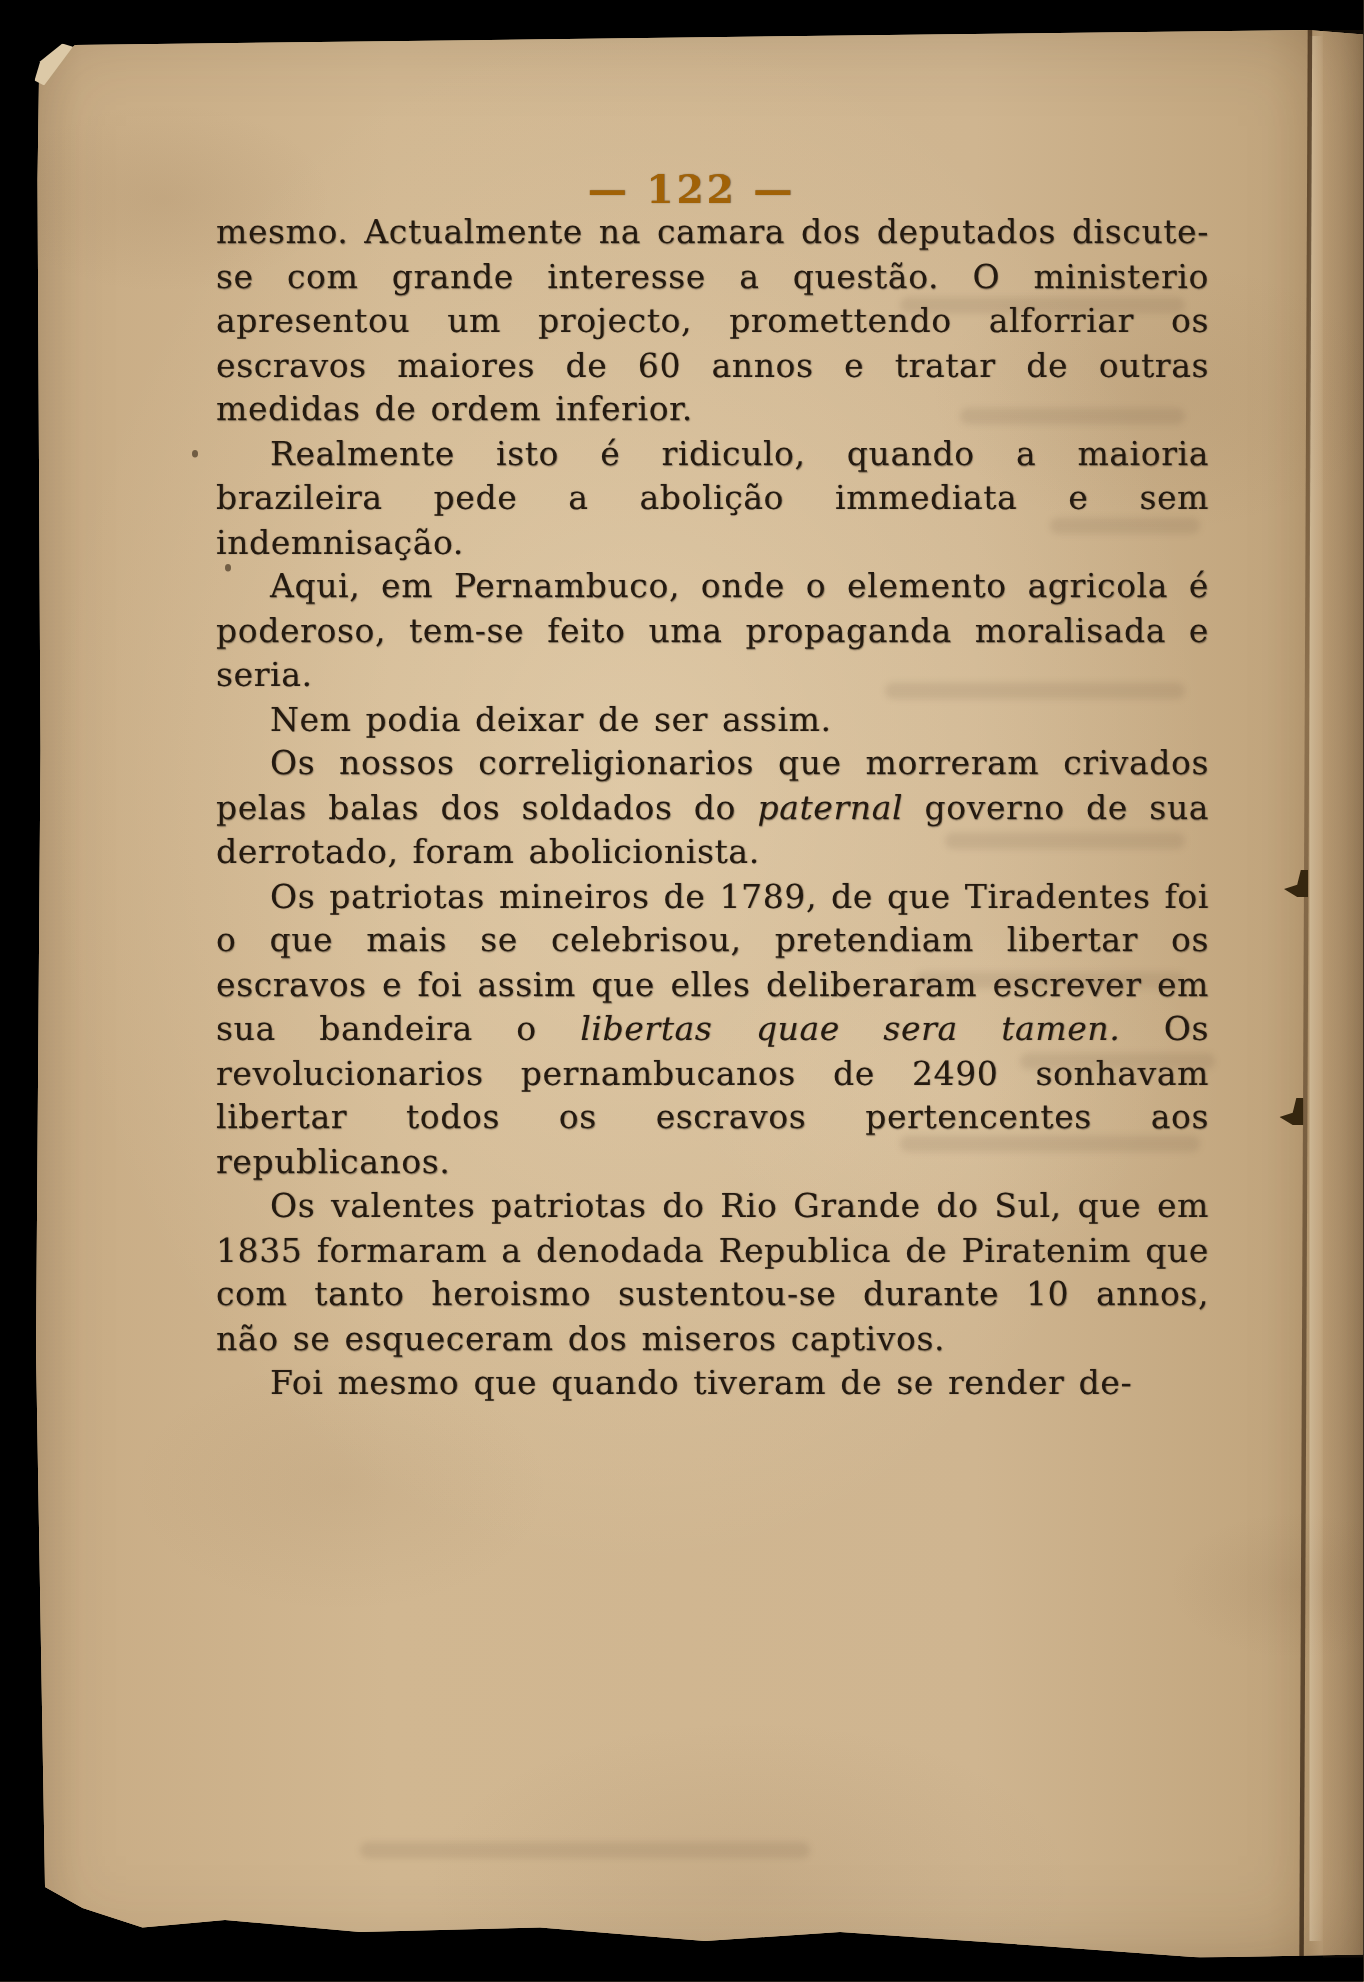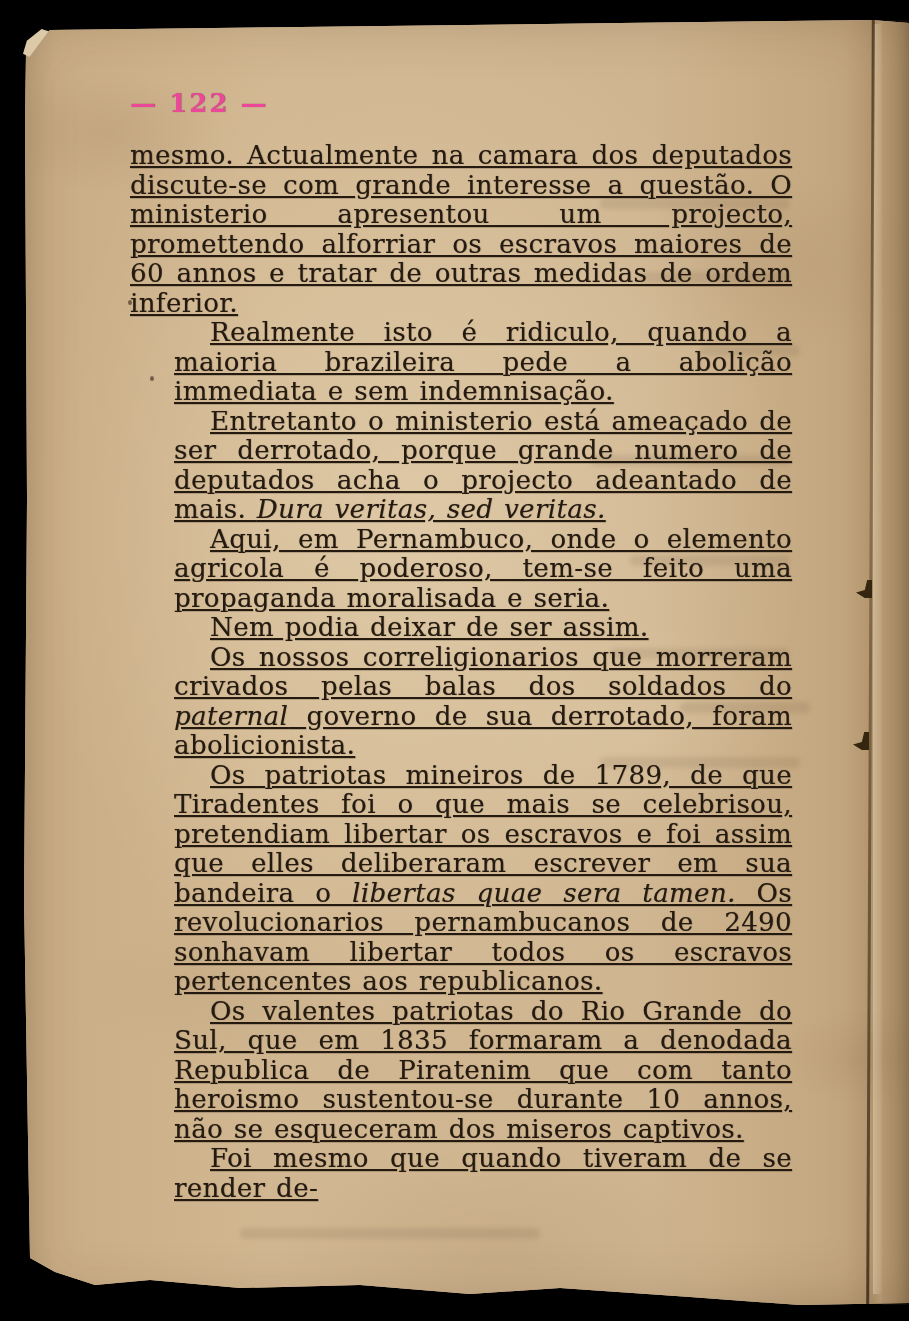--- a/index.html
+++ b/index.html
@@ -64,36 +64,36 @@
     clip-path: polygon(100% 0, 100% 100%, 55% 100%, 0 70%, 55% 55%, 70% 0); }
   .edge-mark-1 { left: 856px; top: 580px; }
   .edge-mark-2 { left: 853px; top: 732px; }
   
   .ghost { position: absolute; height: 11px; border-radius: 6px;
     background: rgba(100,78,52,0.13); filter: blur(2px); }
   .speck { position: absolute; width: 4px; height: 5px; border-radius: 50%;
     background: rgba(50,35,18,0.6); }
   
   .page-number {
-    position: absolute; top: 88px; left: 130px; width: 662px;
+    position: absolute; top: 112px; left: 130px; width: 662px;
+    text-align: center;
     font-size: 26px; font-weight: bold; letter-spacing: 2px;
-    color: #ec4899;
+    color: #a16207;
     text-shadow: 0.4px 0.4px 0.8px rgba(36,26,16,0.55);
   }
   .text-block {
-    position: absolute; top: 141px; left: 130px; width: 662px;
-    font-size: 26px; line-height: 29.5px;
+    position: absolute; top: 141px; left: 144px; width: 662px;
+    font-size: 22px; line-height: 29.5px;
     text-align: justify;
     letter-spacing: 0.4px; word-spacing: 2px;
     color: #241a10;
     text-shadow: 0.4px 0.4px 0.8px rgba(36,26,16,0.5);
-    text-decoration: underline;
   }
   .text-block p { margin: 0; }
-  .text-block p.indent { text-indent: 36px; margin-left: 44px; }
+  .text-block p.indent { text-indent: 36px; }
   .text-block .it { font-style: italic; }
 </style>
 </head>
 <body>
 
 <div class="scan">
   <div class="paper"></div>
   <div class="corner-fold"></div>
 
   <div class="ghost" style="left:600px; top:198px; width:190px;"></div>
@@ -111,21 +111,20 @@
   <div class="edge-strip"></div>
   <div class="crease-highlight"></div>
   <div class="crease"></div>
   <div class="edge-mark edge-mark-1"></div>
   <div class="edge-mark edge-mark-2"></div>
 
   <div class="page-number">— 122 —</div>
   <div class="text-block">
       <p><span>mesmo. Actualmente na camara dos deputados discute-se com grande interesse a questão. O ministerio apresentou um projecto, promettendo alforriar os escravos maiores de 60 annos e tratar de outras medidas de ordem inferior.</span></p>
       <p class="indent"><span>Realmente isto é ridiculo, quando a maioria brazileira pede a abolição immediata e sem indemnisação.</span></p>
-      <p class="indent"><span>Entretanto o ministerio está ameaçado de ser derrotado, porque grande numero de deputados acha o projecto adeantado de mais. </span><span class="it">Dura veritas, sed veritas.</span></p>
       <p class="indent"><span>Aqui, em Pernambuco, onde o elemento agricola é poderoso, tem-se feito uma propaganda moralisada e seria.</span></p>
       <p class="indent"><span>Nem podia deixar de ser assim.</span></p>
       <p class="indent"><span>Os nossos correligionarios que morreram crivados pelas balas dos soldados do </span><span class="it">paternal</span><span> governo de sua derrotado, foram abolicionista.</span></p>
       <p class="indent"><span>Os patriotas mineiros de 1789, de que Tiradentes foi o que mais se celebrisou, pretendiam libertar os escravos e foi assim que elles deliberaram escrever em sua bandeira o </span><span class="it">libertas quae sera tamen.</span><span> Os revolucionarios pernambucanos de 2490 sonhavam libertar todos os escravos pertencentes aos republicanos.</span></p>
       <p class="indent"><span>Os valentes patriotas do Rio Grande do Sul, que em 1835 formaram a denodada Republica de Piratenim que com tanto heroismo sustentou-se durante 10 annos, não se esqueceram dos miseros captivos.</span></p>
       <p class="indent"><span>Foi mesmo que quando tiveram de se render de-</span></p>
     </div>
 </div>
 
 </body></html>

